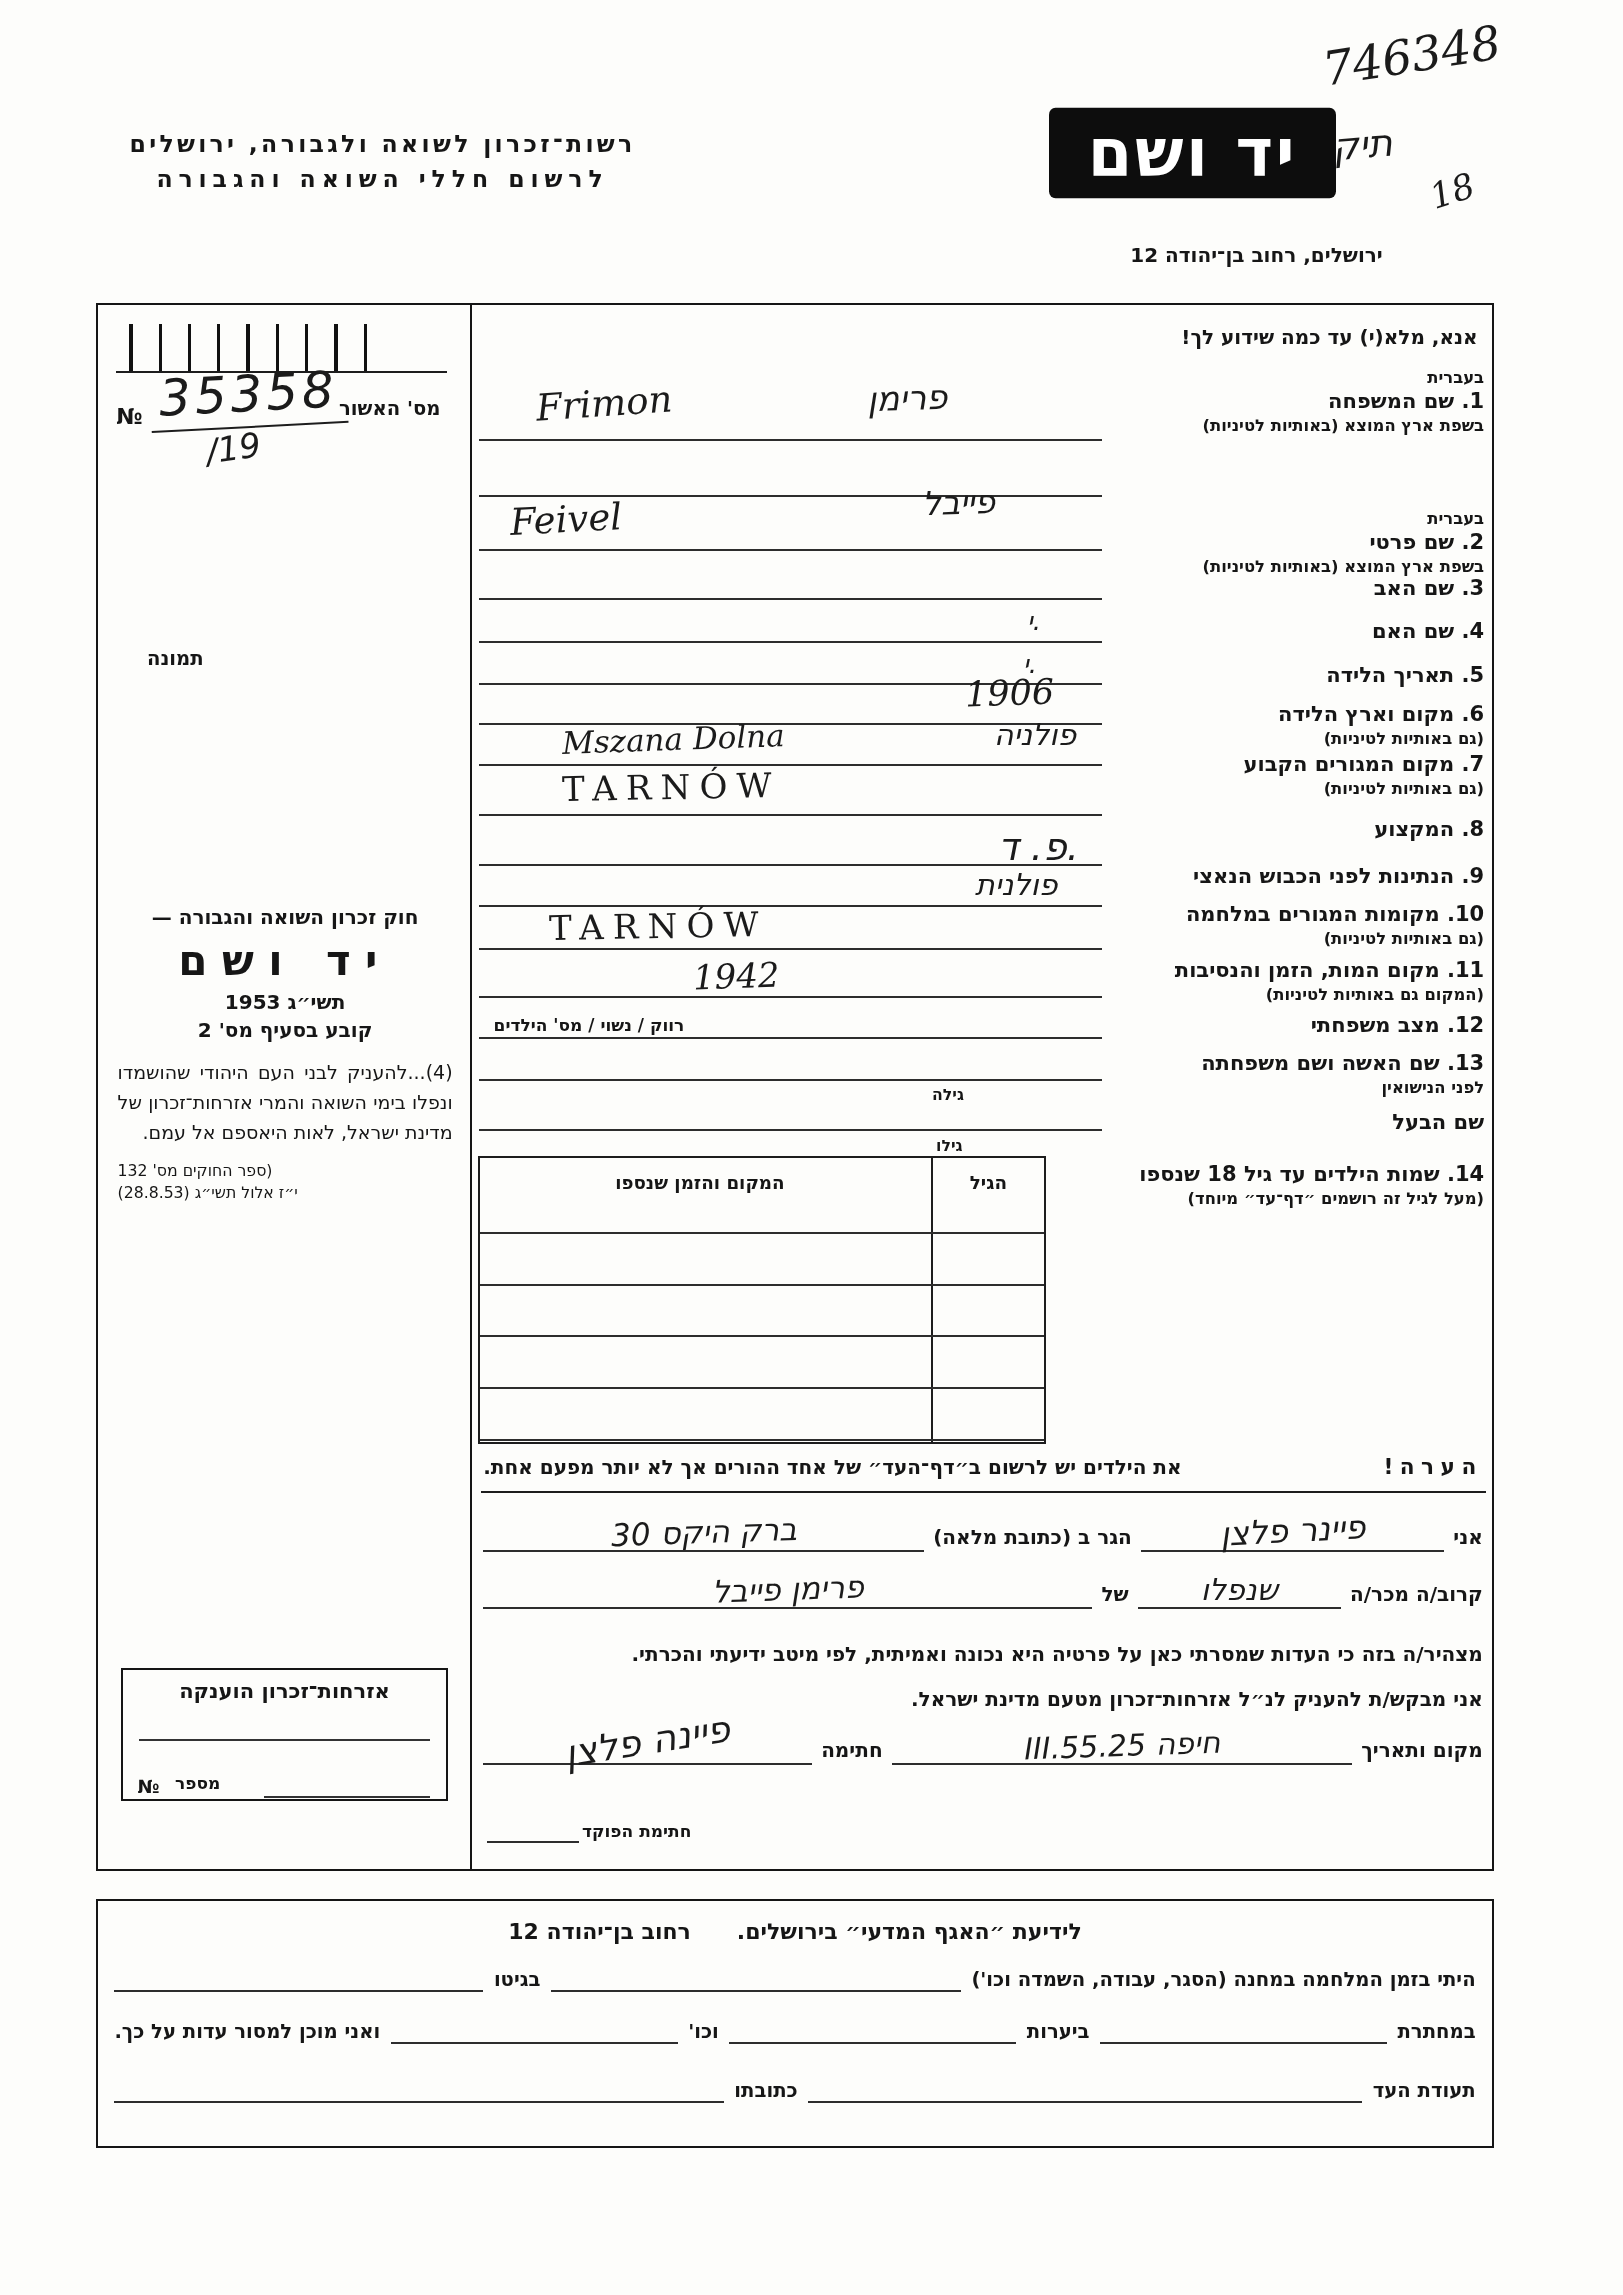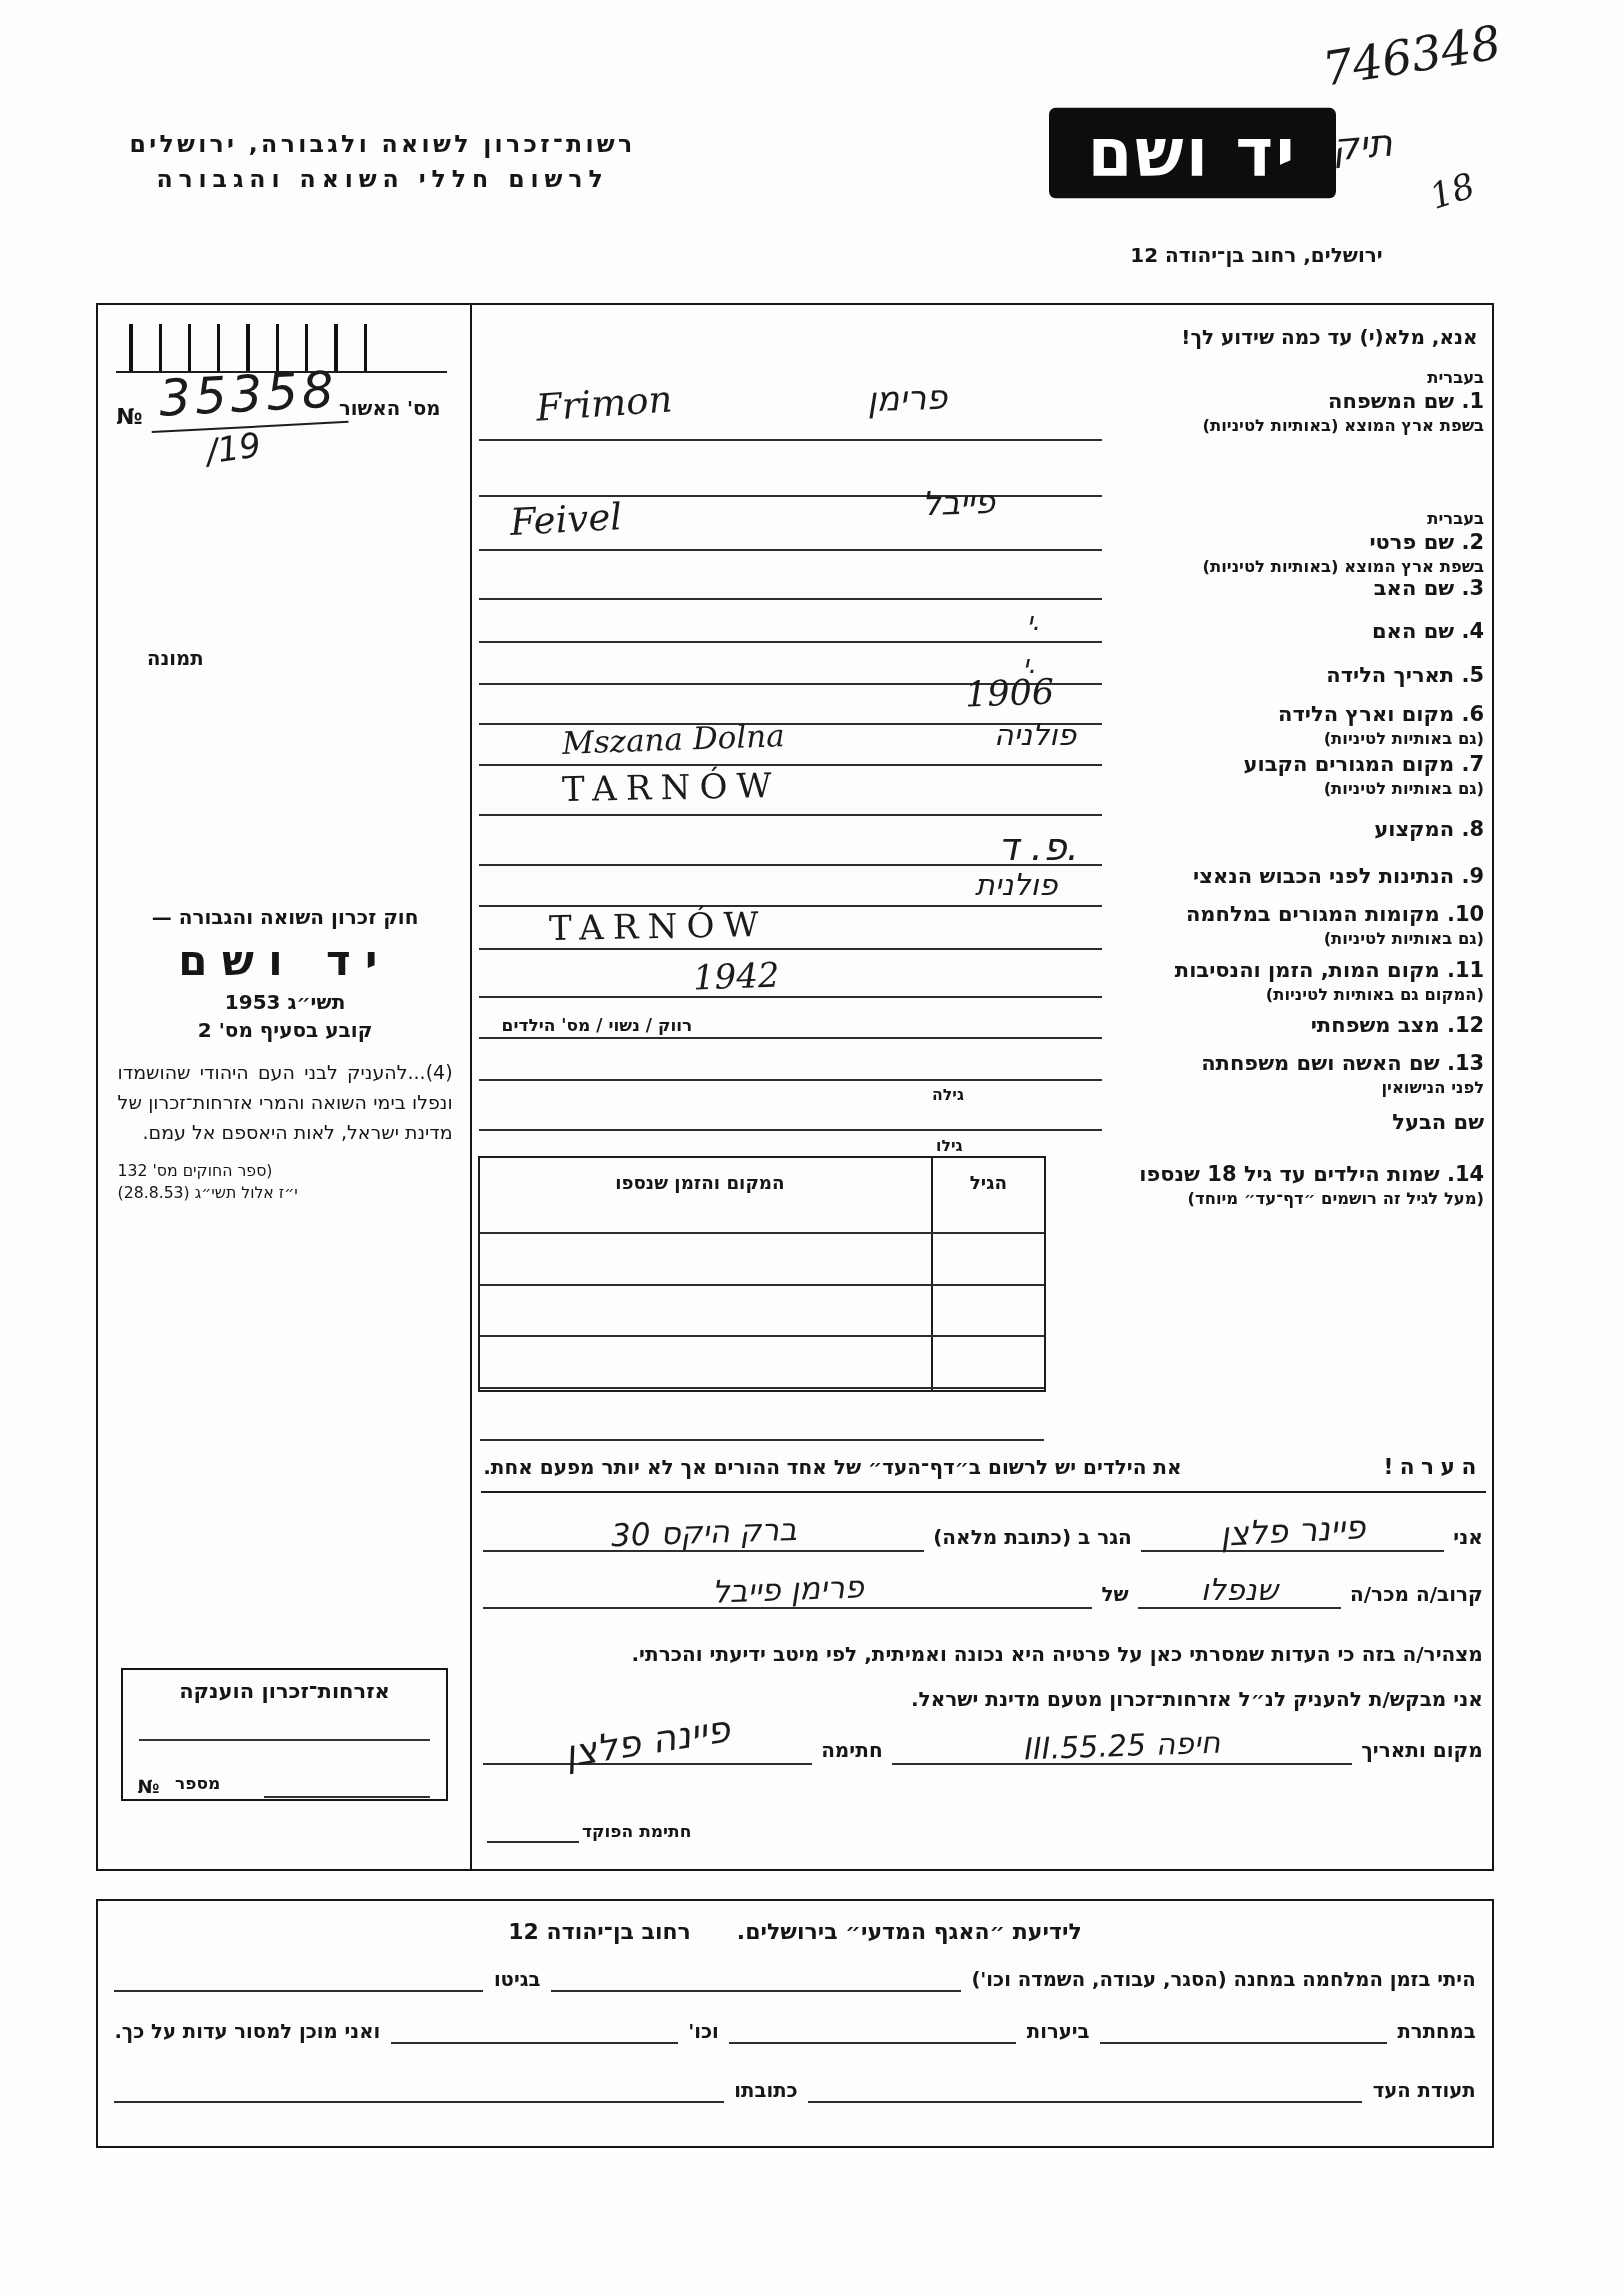--- a/index.html
+++ b/index.html
@@ -61,21 +61,21 @@
   
   .fill-note { position:absolute; top:19.6px; right:14.4px; font-size:20px; font-weight:700; direction:rtl; }
   .rule { position:absolute; left:5.2px; width:623px; height:0; border-top:2px solid #2d2d2d; }
   .fl { position:absolute; right:7.9px; width:381px; direction:rtl; text-align:right;
         font-weight:700; line-height:1.28; z-index:2; }
   .fl .main { font-size:21px; }
   .fl .sub  { font-size:16.4px; }
   .printed-on-line { position:absolute; font-size:17px; font-weight:700; direction:rtl; }
   .age-label { position:absolute; font-size:15.7px; font-weight:700; }
   
-  .kids-table { position:absolute; left:3.9px; top:851px; width:568px; height:236px; border:2px solid #1d1d1d; }
+  .kids-table { position:absolute; left:3.9px; top:851px; width:568px; height:288px; border:2px solid #1d1d1d; }
   .kt-vline { position:absolute; right:111px; top:0; bottom:0; border-left:2px solid #1d1d1d; }
   .kt-head-place { position:absolute; right:124px; left:0; top:14.4px; text-align:center;
                    font-weight:700; font-size:18.3px; direction:rtl; }
   .kt-head-age   { position:absolute; right:0; width:111px; top:14.4px; text-align:center;
                    font-weight:700; font-size:18.3px; }
   .kt-row { position:absolute; left:0; right:0; height:0; border-top:2px solid #2d2d2d; }
   
   .note-row { position:absolute; top:1149px; right:9.2px; left:9.2px; display:flex; direction:rtl;
               justify-content:space-between; align-items:baseline; font-weight:700; }
   .note-title { font-size:21.6px; letter-spacing:6.5px; }
@@ -225,21 +225,21 @@
         <div class="sub">לפני הנישואין</div>
       </div>
       <div class="fl" style="top:804px">
         <div class="main">שם הבעל</div>
       </div>
       <div class="fl" style="top:856px">
         <div class="main">14. שמות הילדים עד גיל 18 שנספו</div>
         <div class="sub">(מעל לגיל זה רושמים ״דף־עד״ מיוחד)</div>
       </div>
 
-      <div class="printed-on-line" style="left:19.6px; top:710px;margin-left:8px;">רווק / נשוי / מס' הילדים</div>
+      <div class="printed-on-line" style="left:19.6px; top:710px;">רווק / נשוי / מס' הילדים</div>
       <div class="age-label" style="left:458px; top:780px;">גילה</div>
       <div class="age-label" style="left:462px; top:831px;">גילו</div>
 
       <div class="hw" style="left:62px;  top:77px; font-size:37px; transform:rotate(-4deg);">Frimon</div>
       <div class="hw hw-he" style="left:393px; top:73px; font-size:34px; transform:rotate(-2deg);">פרימן</div>
       <div class="hw" style="left:36px;  top:193px; font-size:37px; transform:rotate(-3deg);">Feivel</div>
       <div class="hw hw-he" style="left:448px; top:178px; font-size:33px; transform:rotate(-2deg);">פייבל</div>
       <div class="hw hw-he" style="left:553px; top:301px; font-size:26px;">י.</div>
       <div class="hw hw-he" style="left:549px; top:344px; font-size:26px;">י.</div>
       <div class="hw" style="left:491px; top:368px; font-size:35px; transform:rotate(-2deg);">1906</div>

